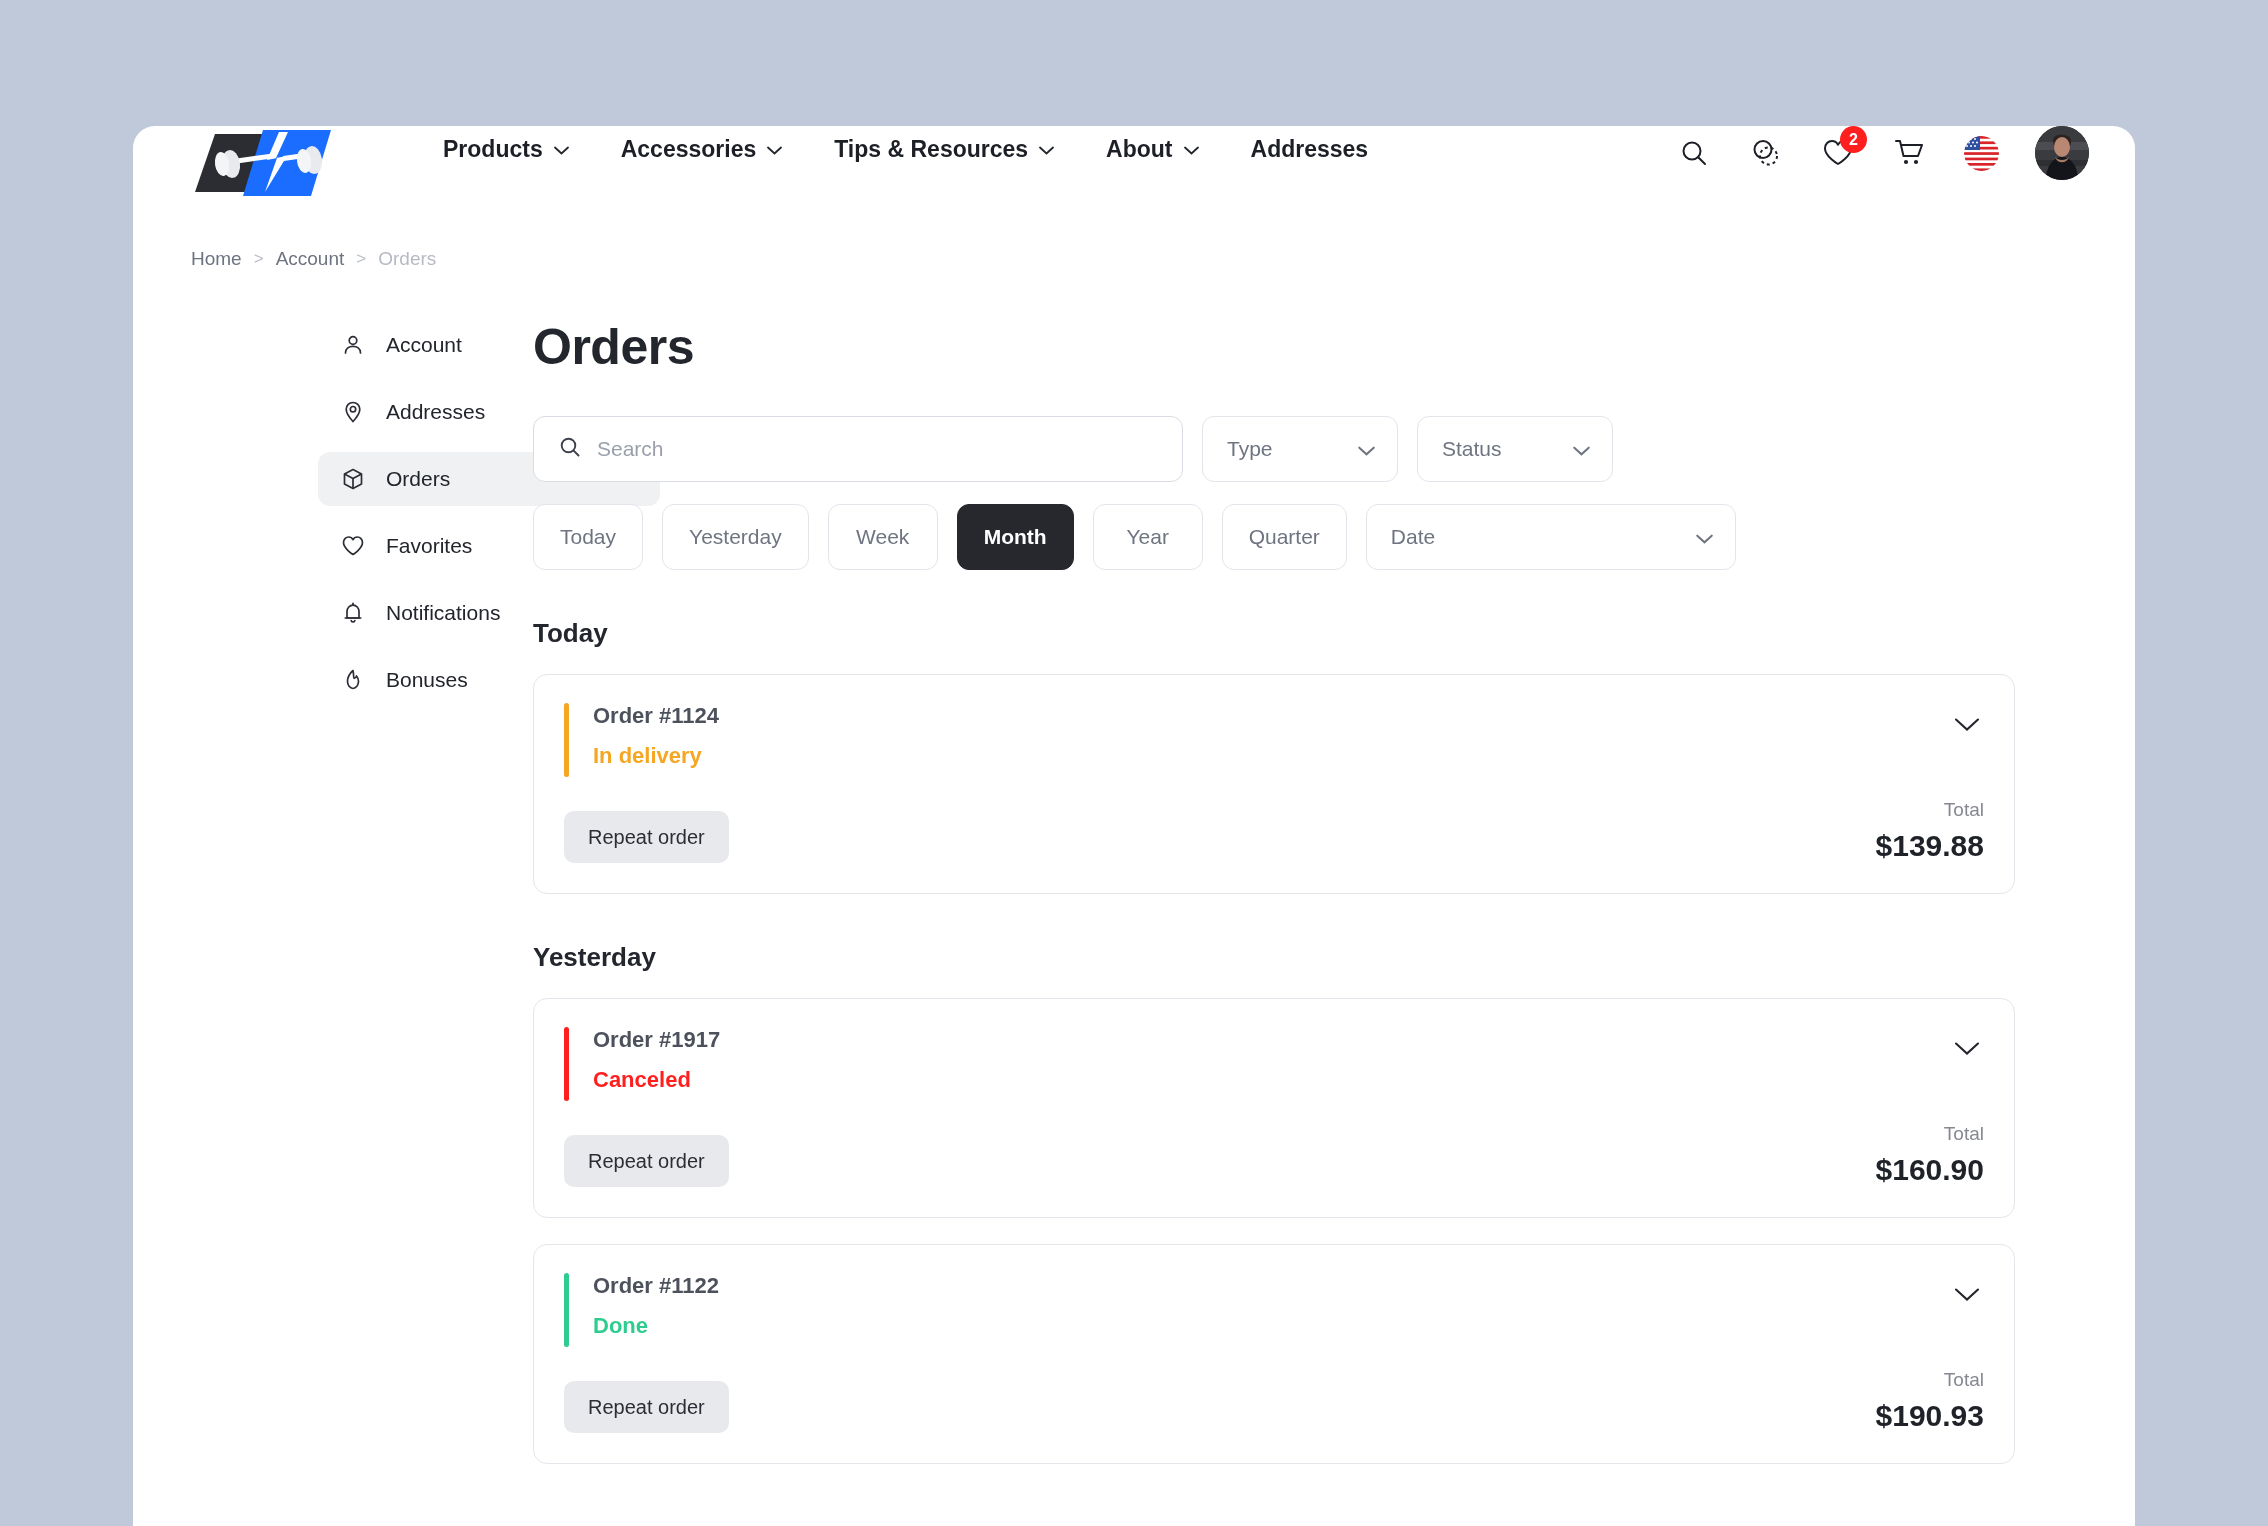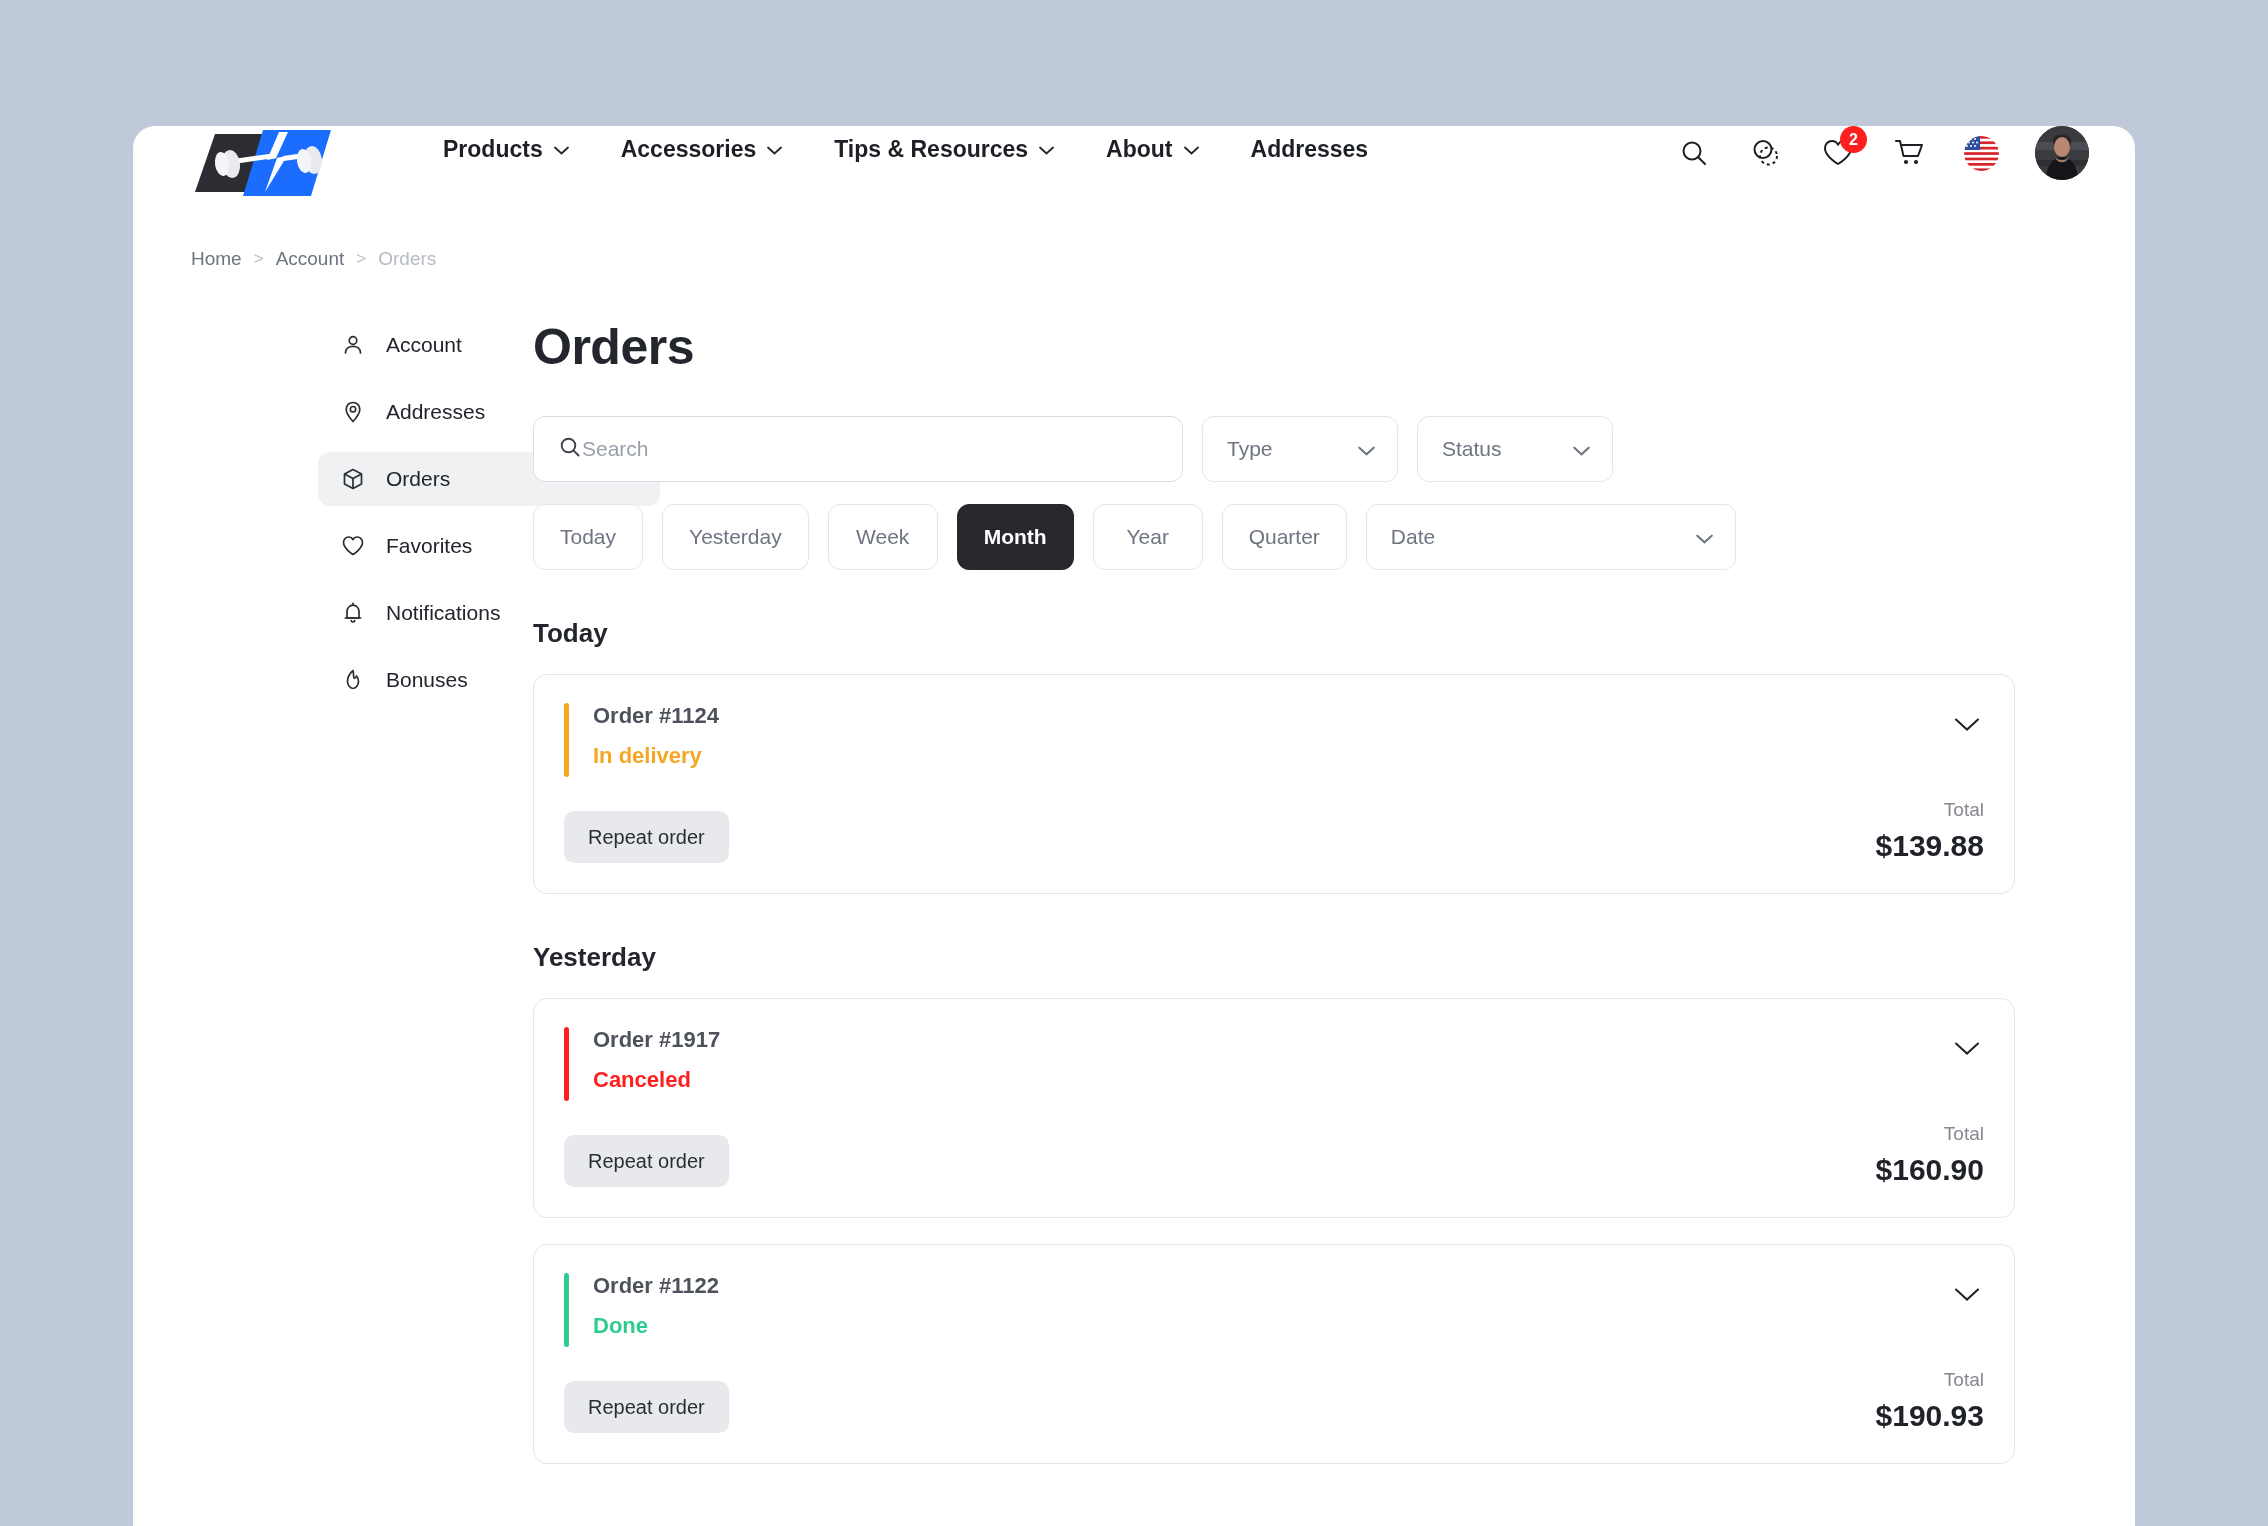--- a/index.html
+++ b/index.html
@@ -189,20 +189,21 @@
     margin-bottom: 22px;
   }
 
   .search-box {
     width: 650px;
     height: 66px;
     border: 1.5px solid #d9dce2;
     border-radius: 12px;
     display: flex;
     align-items: center;
+    gap: 15px;
     padding: 0 24px;
     background: #fff;
   }
   .search-input {
     border: none;
     outline: none;
     font-size: 21px;
     color: #22252c;
     font-family: "Liberation Sans", sans-serif;
     background: transparent;

